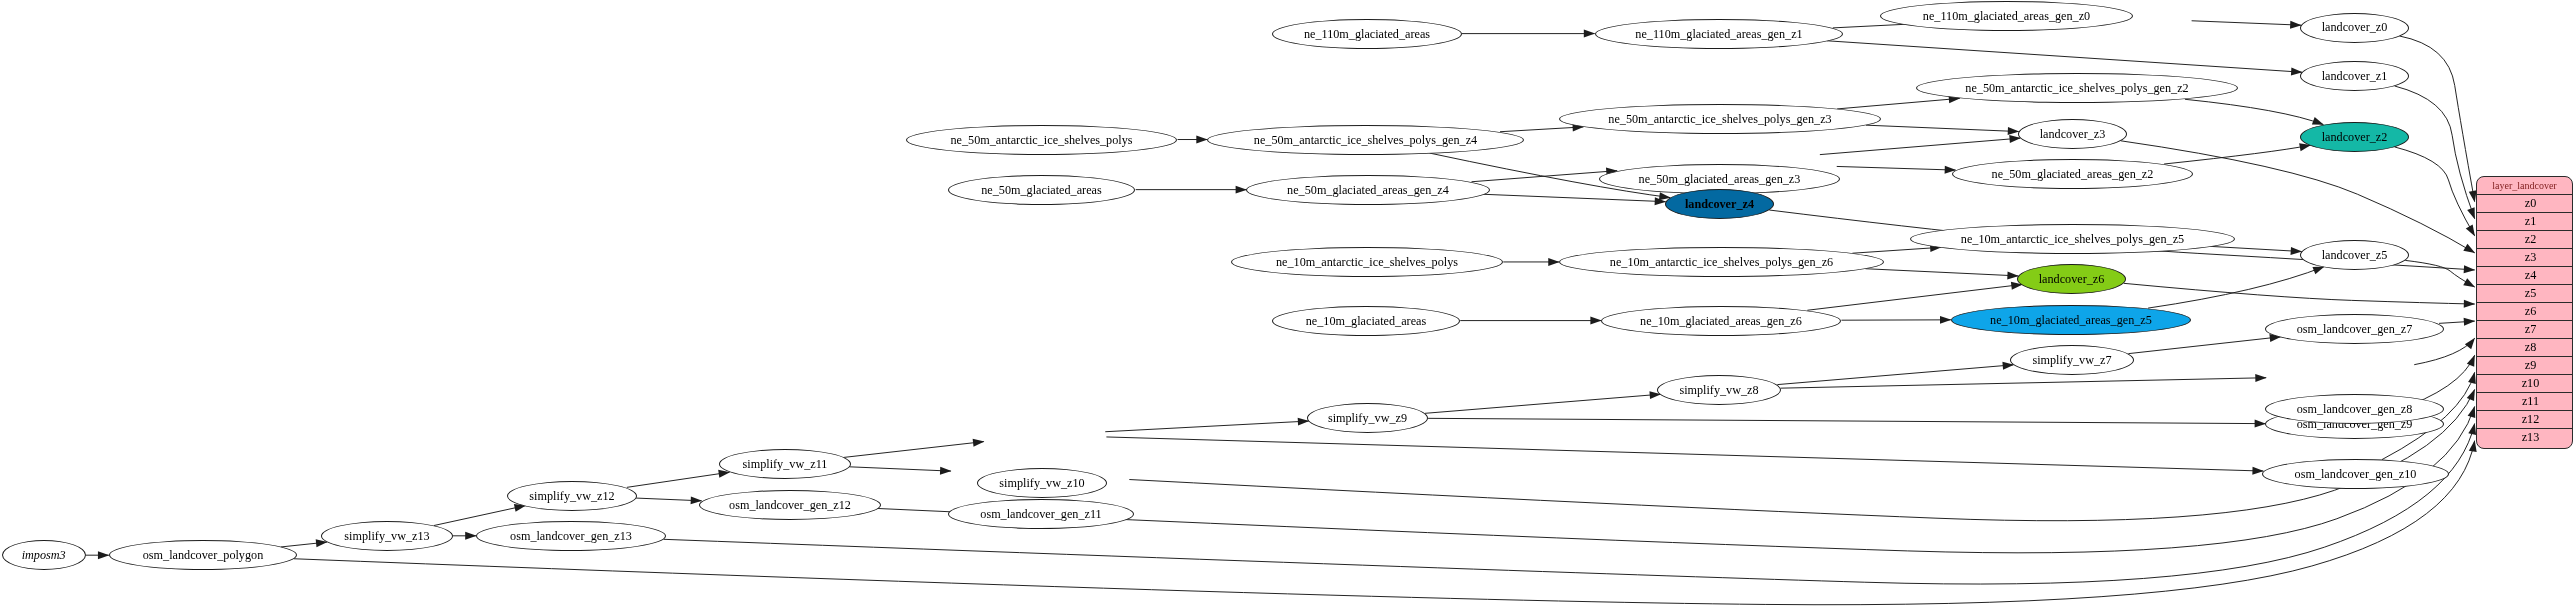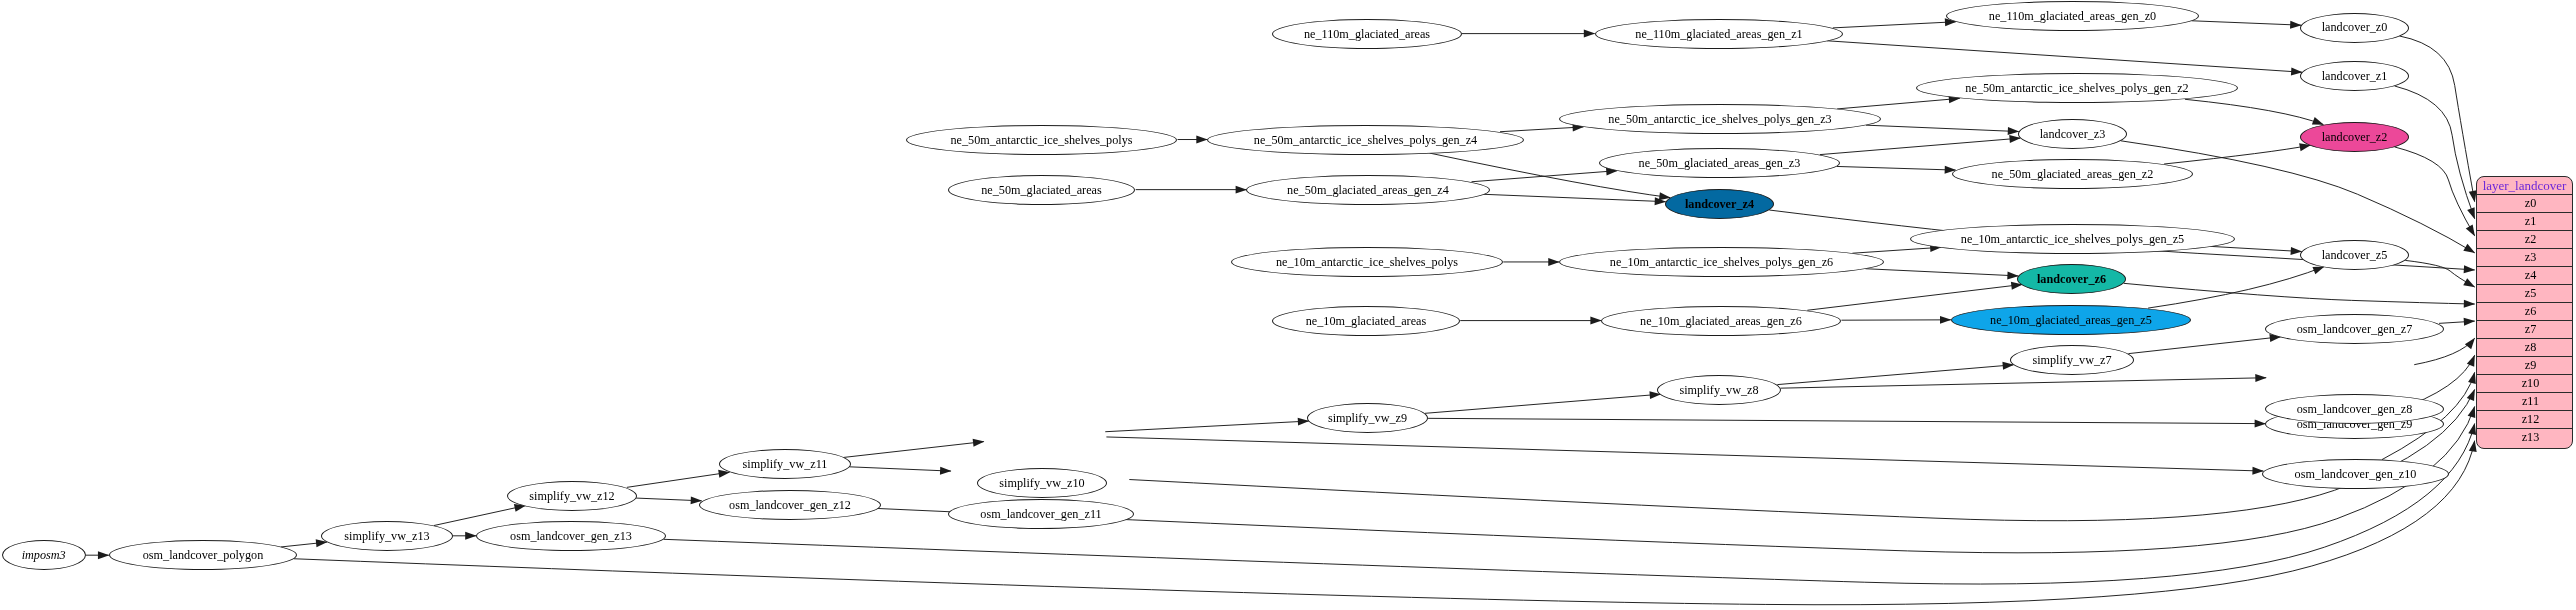--- a/index.html
+++ b/index.html
@@ -6,21 +6,21 @@
   body{width:2576px;height:611px;background:#ffffff;position:relative;overflow:hidden;
        font-family:"Liberation Serif","DejaVu Serif",serif;}
   #canvas{position:absolute;left:0;top:0;width:2576px;height:611px;}
   #edge-layer{position:absolute;left:0;top:0;z-index:1;}
   .node{position:absolute;border:1px solid #1c1c1c;border-radius:50%;background:#ffffff;
         display:flex;align-items:center;justify-content:center;font-size:12.2px;color:#000;
         white-space:nowrap;box-sizing:border-box;z-index:2;}
   #layer-table{position:absolute;background:#FFB6C1;border:1.4px solid #2b2b2b;border-radius:8px;
         overflow:hidden;z-index:2;box-sizing:border-box;}
   .tbl-header{height:17px;display:flex;align-items:center;justify-content:center;
-        font-size:13px;color:#6d28d9;}
+        font-size:10px;color:#7f1d1d;}
   .tbl-row{height:17px;display:flex;align-items:center;justify-content:center;
         font-size:12.2px;color:#000;border-top:1.1px solid #2b2b2b;padding-left:12px;}
 </style>
 </head>
 <body>
 
 <div id="canvas">
   <svg id="edge-layer" width="2576" height="611" viewBox="0 0 4524 1073">
     <defs>
       <marker id="arrow" markerUnits="userSpaceOnUse" markerWidth="22" markerHeight="16" refX="20" refY="8" orient="auto">
@@ -101,36 +101,36 @@
       <div class="node" style="left: 2262px; top: 459px; width: 187px; height: 30px; background: rgb(255, 255, 255); border-color: rgb(28, 28, 28); text-align: right;">osm_landcover_gen_z10</div>
       <div class="node" style="left: 2265px; top: 409px; width: 179px; height: 30px; background: rgb(255, 255, 255); border-color: rgb(28, 28, 28);">osm_landcover_gen_z9</div>
       <div class="node" style="left: 2265px; top: 361px; width: 179px; height: 30px; background: rgb(255, 255, 255); border-color: rgb(28, 28, 28); margin-top: 33px;">osm_landcover_gen_z8</div>
       <div class="node" style="left: 2265px; top: 314px; width: 179px; height: 30px; background: rgb(255, 255, 255); border-color: rgb(28, 28, 28);">osm_landcover_gen_z7</div>
       <div class="node" style="left: 1272px; top: 306px; width: 188px; height: 30px; background: rgb(255, 255, 255); border-color: rgb(28, 28, 28);">ne_10m_glaciated_areas</div>
       <div class="node" style="left: 1601px; top: 306px; width: 240px; height: 30px; background: rgb(255, 255, 255); border-color: rgb(28, 28, 28);">ne_10m_glaciated_areas_gen_z6</div>
       <div class="node" style="left: 1951px; top: 305px; width: 240px; height: 30px; background: #0ea5e9; border-color: rgb(28, 28, 28); font-family: Liberation Serif, serif;">ne_10m_glaciated_areas_gen_z5</div>
       <div class="node" style="left: 1231px; top: 247px; width: 272px; height: 30px; background: rgb(255, 255, 255); border-color: rgb(28, 28, 28);">ne_10m_antarctic_ice_shelves_polys</div>
       <div class="node" style="left: 1559px; top: 247px; width: 325px; height: 30px; background: rgb(255, 255, 255); border-color: rgb(28, 28, 28);">ne_10m_antarctic_ice_shelves_polys_gen_z6</div>
       <div class="node" style="left: 1910px; top: 224px; width: 325px; height: 30px; background: rgb(255, 255, 255); border-color: rgb(28, 28, 28);">ne_10m_antarctic_ice_shelves_polys_gen_z5</div>
-      <div class="node" style="left: 2017px; top: 264px; width: 109px; height: 30px; background: #14b8a6; border-color: rgb(28, 28, 28); font-weight: bold;">landcover_z6</div>
+      <div class="node" style="left: 2017px; top: 264px; width: 109px; height: 30px; background: #84cc16; border-color: rgb(28, 28, 28);">landcover_z6</div>
       <div class="node" style="left: 2300px; top: 240px; width: 109px; height: 30px; background: rgb(255, 255, 255); border-color: rgb(28, 28, 28);">landcover_z5</div>
       <div class="node" style="left: 948px; top: 175px; width: 187px; height: 30px; background: rgb(255, 255, 255); border-color: rgb(28, 28, 28);">ne_50m_glaciated_areas</div>
       <div class="node" style="left: 1246px; top: 175px; width: 244px; height: 30px; background: rgb(255, 255, 255); border-color: rgb(28, 28, 28);">ne_50m_glaciated_areas_gen_z4</div>
-      <div class="node" style="left: 1599px; top: 148px; width: 241px; height: 30px; background: rgb(255, 255, 255); border-color: rgb(28, 28, 28);">ne_50m_glaciated_areas_gen_z3</div>
+      <div class="node" style="left: 1599px; top: 164px; width: 241px; height: 30px; background: rgb(255, 255, 255); border-color: rgb(28, 28, 28);">ne_50m_glaciated_areas_gen_z3</div>
       <div class="node" style="left: 1952px; top: 159px; width: 241px; height: 30px; background: rgb(255, 255, 255); border-color: rgb(28, 28, 28);">ne_50m_glaciated_areas_gen_z2</div>
       <div class="node" style="left: 906px; top: 125px; width: 271px; height: 30px; background: rgb(255, 255, 255); border-color: rgb(28, 28, 28);">ne_50m_antarctic_ice_shelves_polys</div>
       <div class="node" style="left: 1207px; top: 125px; width: 317px; height: 30px; background: rgb(255, 255, 255); border-color: rgb(28, 28, 28);">ne_50m_antarctic_ice_shelves_polys_gen_z4</div>
       <div class="node" style="left: 1559px; top: 104px; width: 322px; height: 30px; background: rgb(255, 255, 255); border-color: rgb(28, 28, 28);">ne_50m_antarctic_ice_shelves_polys_gen_z3</div>
       <div class="node" style="left: 1916px; top: 73px; width: 322px; height: 30px; background: rgb(255, 255, 255); border-color: rgb(28, 28, 28);">ne_50m_antarctic_ice_shelves_polys_gen_z2</div>
       <div class="node" style="left: 1665px; top: 189px; width: 109px; height: 30px; background: #0369a1; border-color: rgb(28, 28, 28); font-weight: bold;">landcover_z4</div>
       <div class="node" style="left: 2018px; top: 119px; width: 109px; height: 30px; background: rgb(255, 255, 255); border-color: rgb(28, 28, 28);">landcover_z3</div>
-      <div class="node" style="left: 2300px; top: 122px; width: 109px; height: 30px; background: #ec4899; border-color: rgb(28, 28, 28); text-align: right;">landcover_z2</div>
+      <div class="node" style="left: 2300px; top: 122px; width: 109px; height: 30px; background: #14b8a6; border-color: rgb(28, 28, 28); text-align: right;">landcover_z2</div>
       <div class="node" style="left: 1272px; top: 19px; width: 190px; height: 30px; background: rgb(255, 255, 255); border-color: rgb(28, 28, 28);">ne_110m_glaciated_areas</div>
       <div class="node" style="left: 1595px; top: 19px; width: 248px; height: 30px; background: rgb(255, 255, 255); border-color: rgb(28, 28, 28);">ne_110m_glaciated_areas_gen_z1</div>
-      <div class="node" style="left: 1946px; top: 1.1px; width: 253px; height: 30px; background: rgb(255, 255, 255); border-color: rgb(28, 28, 28);">ne_110m_glaciated_areas_gen_z0</div>
+      <div class="node" style="left: 1880px; top: 1.1px; width: 253px; height: 30px; background: rgb(255, 255, 255); border-color: rgb(28, 28, 28);">ne_110m_glaciated_areas_gen_z0</div>
       <div class="node" style="left: 2300px; top: 12.5px; width: 109px; height: 30px; background: rgb(255, 255, 255); border-color: rgb(28, 28, 28);">landcover_z0</div>
       <div class="node" style="left: 2300px; top: 61px; width: 109px; height: 30px; background: rgb(255, 255, 255); border-color: rgb(28, 28, 28);">landcover_z1</div>
     </div>
 
   <div id="layer-table" style="left: 2476px; top: 176px; width: 97px; height: 273px; background: rgb(255, 182, 193); border-color: rgb(43, 43, 43);">
     <div class="tbl-header">layer_landcover</div>
     <div id="tbl-rows">
         <div class="tbl-row">z0</div>
         <div class="tbl-row">z1</div>
         <div class="tbl-row">z2</div>

